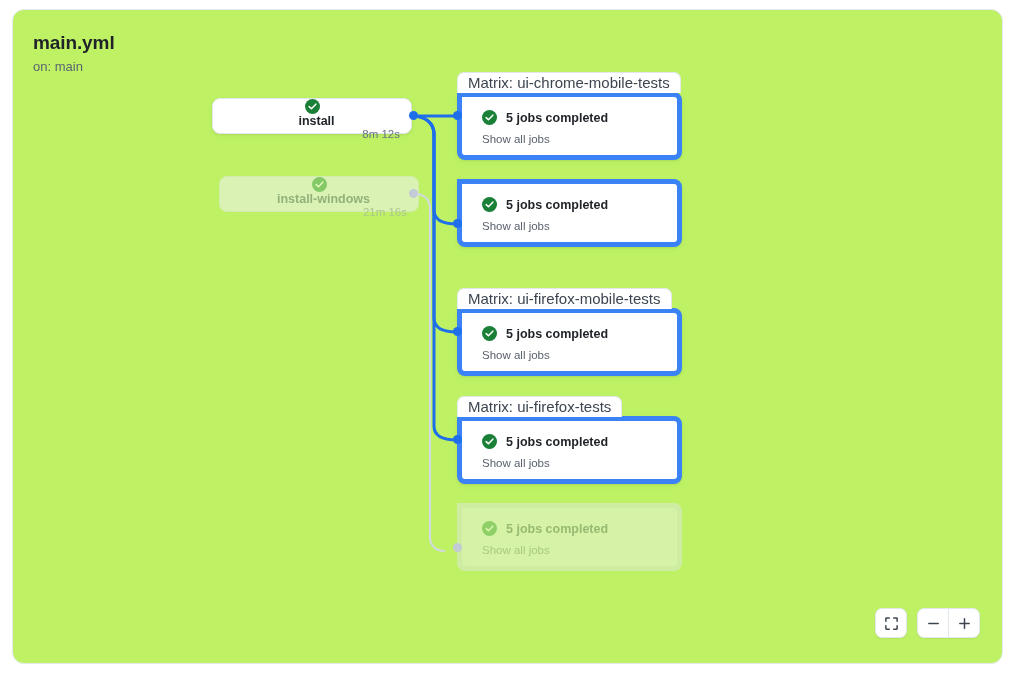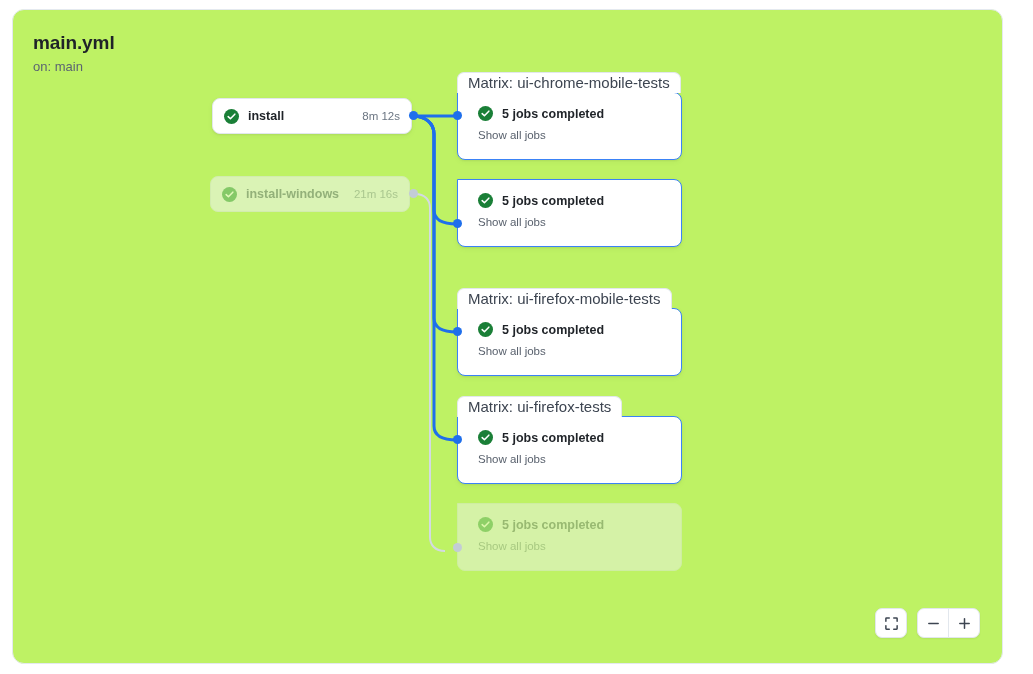--- a/index.html
+++ b/index.html
@@ -65,20 +65,21 @@
     position: absolute;
     box-sizing: border-box;
     background: #ffffff;
     border: 1px solid #e2e7ed;
     border-radius: 8px;
     box-shadow: 0 1px 2px rgba(27,31,36,0.07), 0 2px 6px rgba(27,31,36,0.04);
     display: flex;
     align-items: center;
     padding: 0 11px;
     height: 36px;
+    flex-direction: column;
   }
   .node.dim {
     background: #f1f4f8;
     border-color: #e3e8ee;
     box-shadow: none;
     opacity: 0.55;
   }
   .node-label {
     font-size: 12.5px;
     font-weight: bold;
@@ -128,21 +129,21 @@
     line-height: 20px;
     white-space: nowrap;
     z-index: 2;
   }
   .matrix-body {
     position: relative;
     box-sizing: border-box;
     width: 225px;
     height: 68px;
     background: #ffffff;
-    border: 1px solid #3b82f6;
+    border: 5px solid #3b82f6;
     border-radius: 0 8px 8px 8px;
     box-shadow: 0 1px 2px rgba(27,31,36,0.07), 0 2px 6px rgba(27,31,36,0.04);
     margin-top: -1px;
     padding: 13px 0 0 20px;
     z-index: 1;
   }
   .matrix-row {
     display: flex;
     align-items: center;
   }
@@ -240,21 +241,21 @@
     <span class="check">
       <svg width="9" height="9" viewBox="0 0 10 10">
           <path d="M1.3 5.1 L3.8 7.5 L8.7 2.4" fill="none" stroke="#ffffff" stroke-width="1.7" stroke-linecap="round" stroke-linejoin="round"></path>
         </svg>
     </span>
     <span class="node-label">install</span>
     <span class="node-time">8m 12s</span>
   </div>
   <div class="port" style="left:396px; top:101px;"></div>
 
-  <div class="node dim" style="left:197px; top:166px; width:200px;">
+  <div class="node dim" style="left:206px; top:166px; width:200px;">
     <span class="check">
       <svg width="9" height="9" viewBox="0 0 10 10">
           <path d="M1.3 5.1 L3.8 7.5 L8.7 2.4" fill="none" stroke="#ffffff" stroke-width="1.7" stroke-linecap="round" stroke-linejoin="round"></path>
         </svg>
     </span>
     <span class="node-label">install-windows</span>
     <span class="node-time">21m 16s</span>
   </div>
   <div class="port gray" style="left:396px; top:179px;"></div>
 

